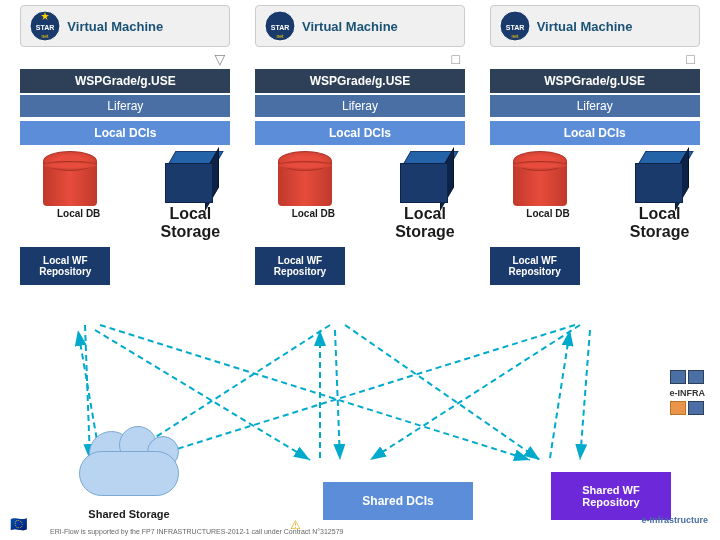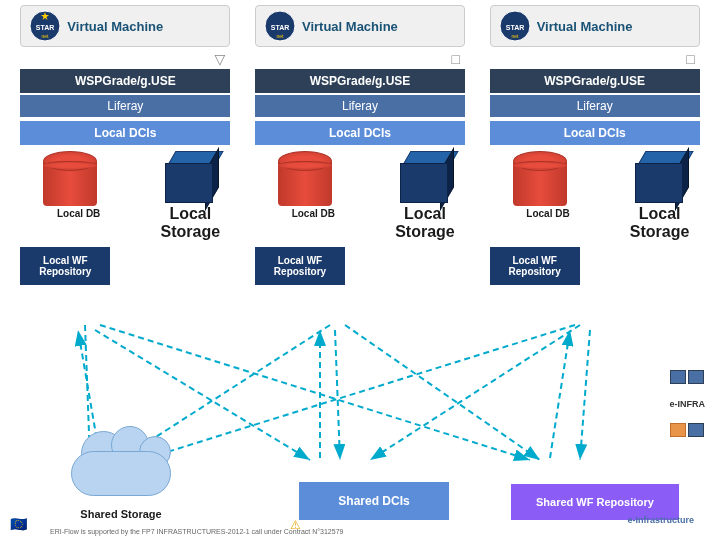--- a/index.html
+++ b/index.html
@@ -300,34 +300,34 @@
       text-align: center;
       padding: 12px 20px;
       font-size: 12px;
       font-weight: bold;
       width: 150px;
       margin-left: 36px;
     }
 
     
     .shared-wf-box {
-      background: #8b5cf6;
+      background: #6d28d9;
       color: #ffffff;
       text-align: center;
       padding: 12px 10px;
       font-size: 11px;
       font-weight: bold;
-      width: 168px;
+      width: 120px;
     }
 
     
     .einfra-logo {
       position: absolute;
       bottom: 15px;
-      right: 26px;
+      right: 12px;
       font-size: 9px;
       color: #666;
       text-align: right;
     }
 
     
     .eu-logo {
       position: absolute;
       bottom: 8px;
       left: 10px;
@@ -355,21 +355,21 @@
       pointer-events: none;
     }
 
     
     .icon-cluster {
       position: absolute;
       top: 370px;
       right: 15px;
       display: flex;
       flex-direction: column;
-      gap: 14px;
+      gap: 3px;
     }
 
     .icon-row {
       display: flex;
       gap: 2px;
     }
 
     .small-cube {
       width: 16px;
       height: 14px;

